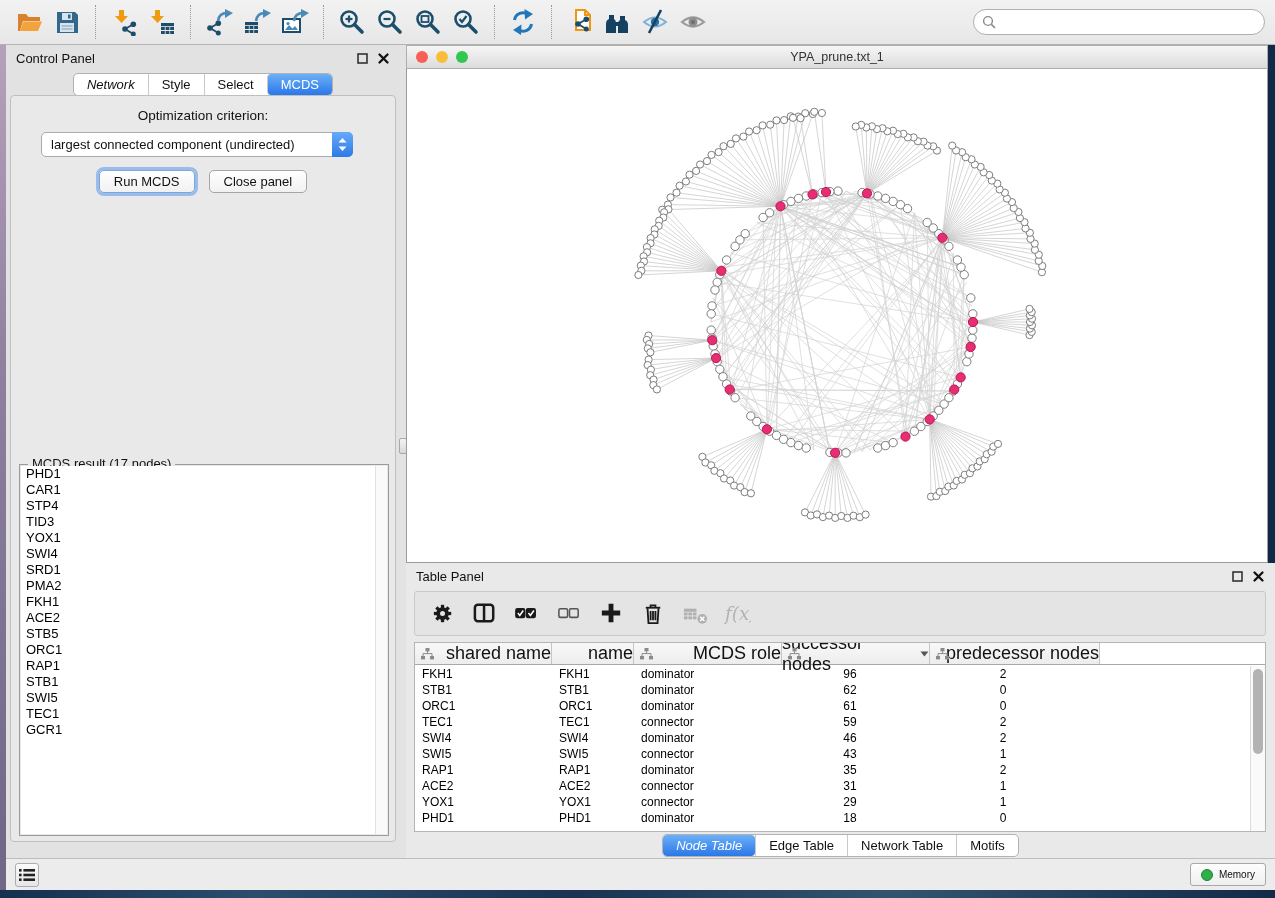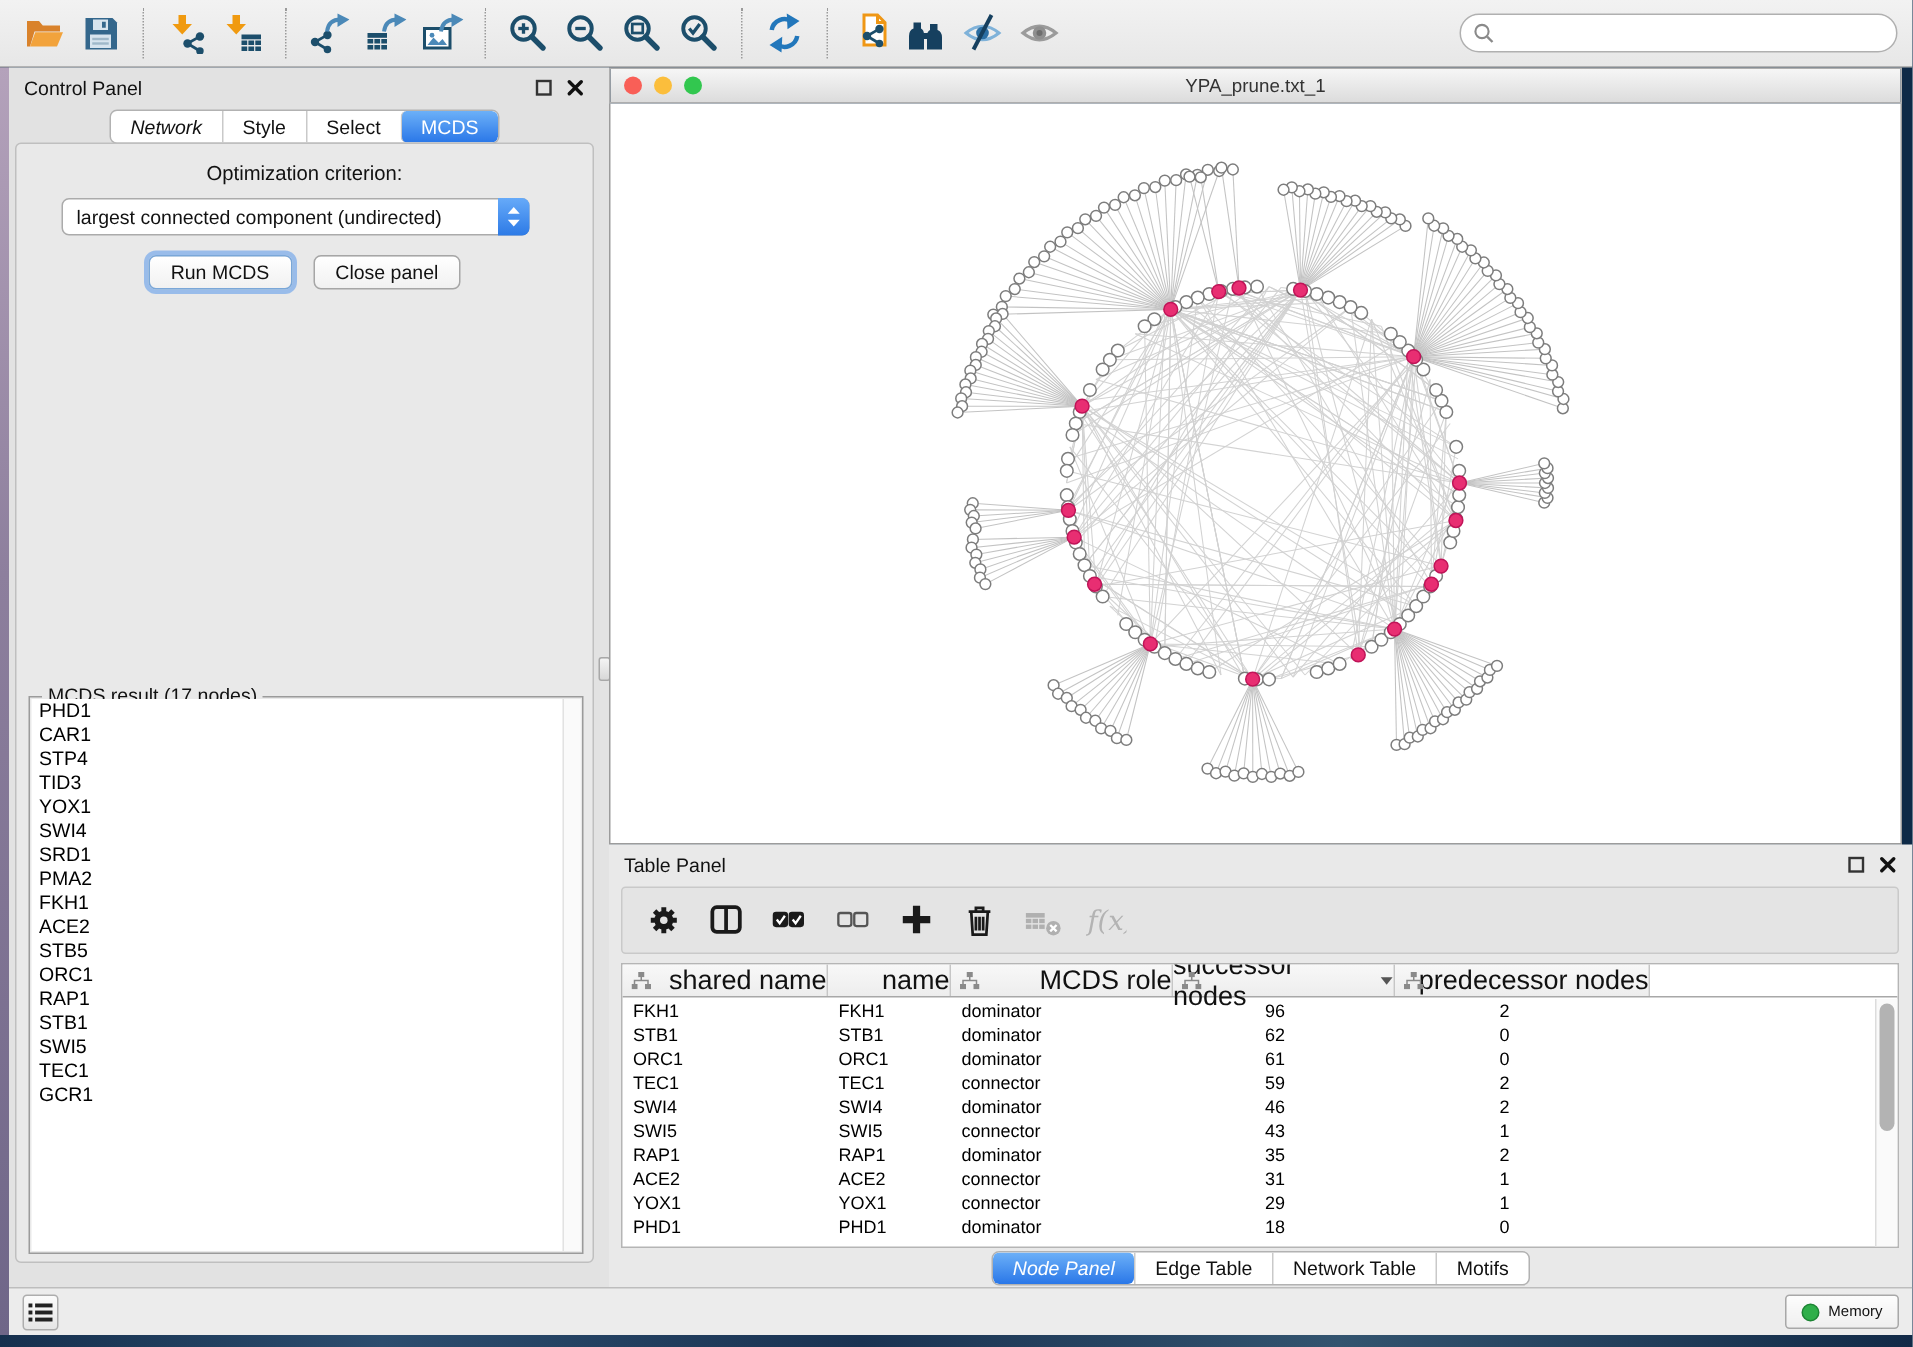--- a/index.html
+++ b/index.html
@@ -1174,21 +1174,21 @@
             <div class="t-cell num" style="width:136px">18</div>
             <div class="t-cell num" style="width:170px">0</div>
           </div>
         </div>
       <div class="tp-scroll">
         <div class="tp-thumb"></div>
       </div>
     </div>
     <div class="tp-tabs">
       <div class="seg" id="tp-tabseg">
-          <button class="active">Node Panel</button>
+          <button class="active">Node Table</button>
           <button class="">Edge Table</button>
           <button class="">Network Table</button>
           <button class="">Motifs</button>
         </div>
     </div>
   </div>
 
   <div class="status-bar abs">
     <div class="sb-btn">
       <svg width="20" height="18" viewBox="0 0 20 18">

